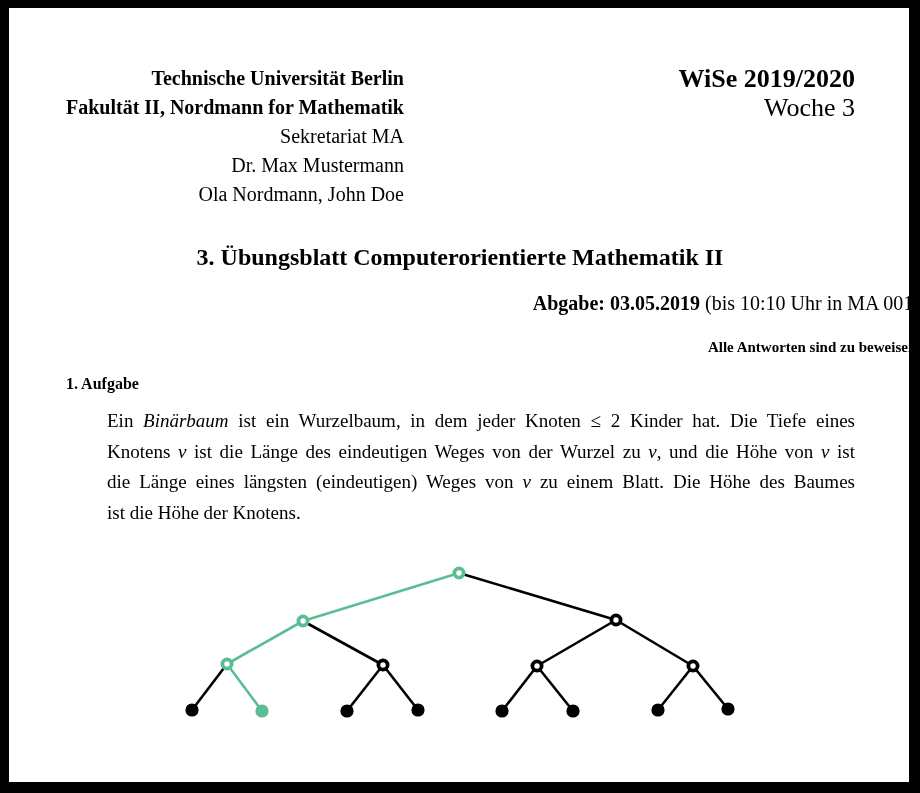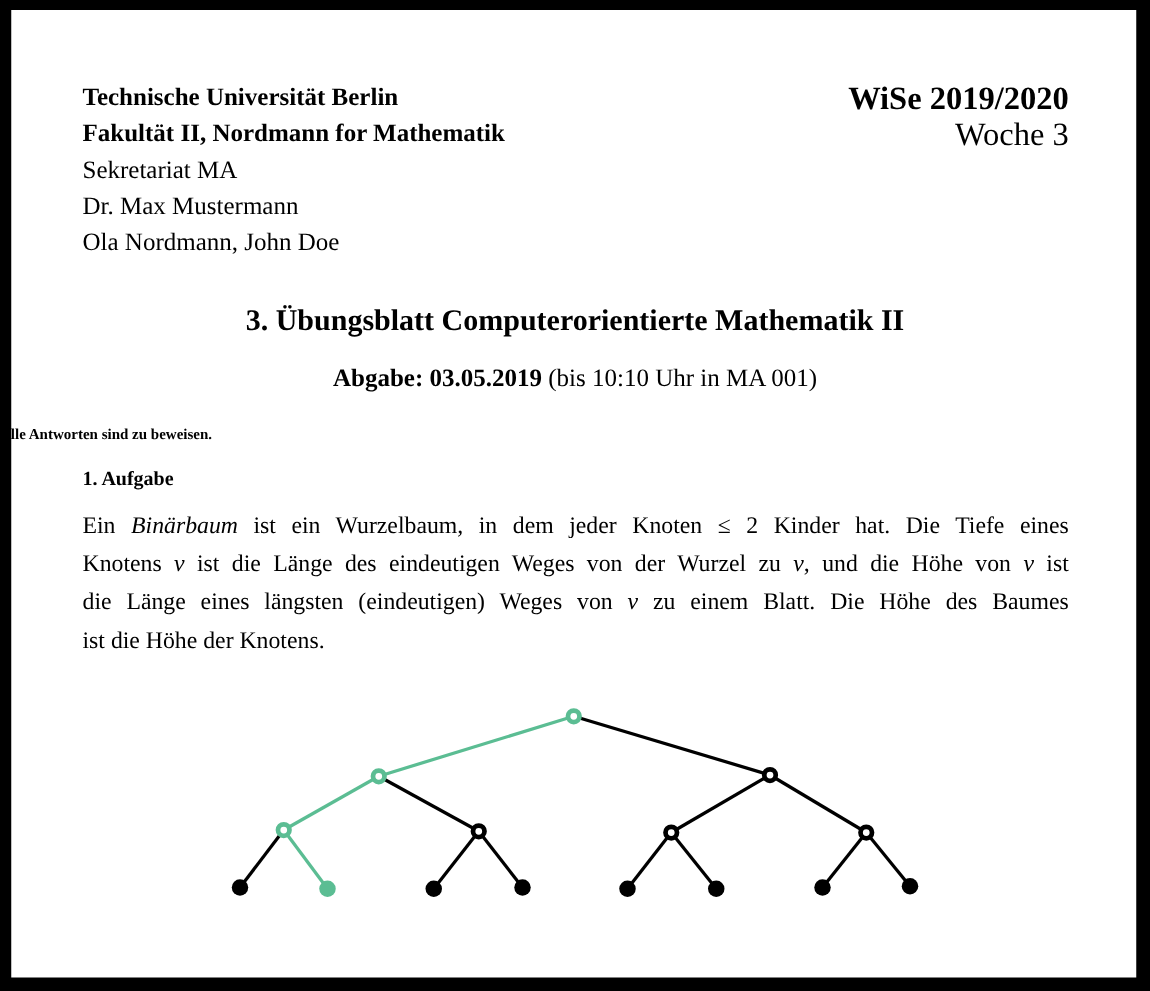--- a/index.html
+++ b/index.html
@@ -24,20 +24,21 @@
     background: #ffffff;
     z-index: 0;
   }
   .abs { position: absolute; z-index: 1; }
 
   .header-left {
     left: 66px;
     top: 64px;
     font-size: 20px;
     line-height: 29px;
+    text-align: right;
   }
   .header-right {
     right: 65px;
     top: 64px;
     font-size: 26px;
     line-height: 29px;
     text-align: right;
   }
   .bold { font-weight: bold; }
   .it { font-style: italic; }
@@ -48,30 +49,30 @@
     top: 242px;
     text-align: center;
     font-size: 24px;
     font-weight: bold;
     line-height: 30px;
   }
   .submission-line {
     left: 0;
     right: 0;
     top: 290px;
-    text-align: center;
+    text-align: right;
     font-size: 20px;
     line-height: 26px;
   }
   .proof-notice {
     left: 0;
     right: 0;
     top: 334px;
-    text-align: left;
-    font-size: 12px;
+    text-align: right;
+    font-size: 15px;
     font-weight: bold;
     line-height: 26px;
   }
   .task-row {
     left: 66px;
     right: 65px;
     top: 371px;
     font-size: 16px;
     line-height: 26px;
     display: flex;
@@ -84,20 +85,21 @@
     left: 66px;
     width: 789px;
     top: 406px;
     font-size: 19px;
     line-height: 30.5px;
   }
   .para-line {
     text-align: justify;
     text-align-last: justify;
     white-space: nowrap;
+    margin-left: 41px;
   }
   .para-line.last {
     text-align: left;
     text-align-last: left;
   }
 
   .tree-figure {
     left: 0;
     top: 0;
     width: 920px;

